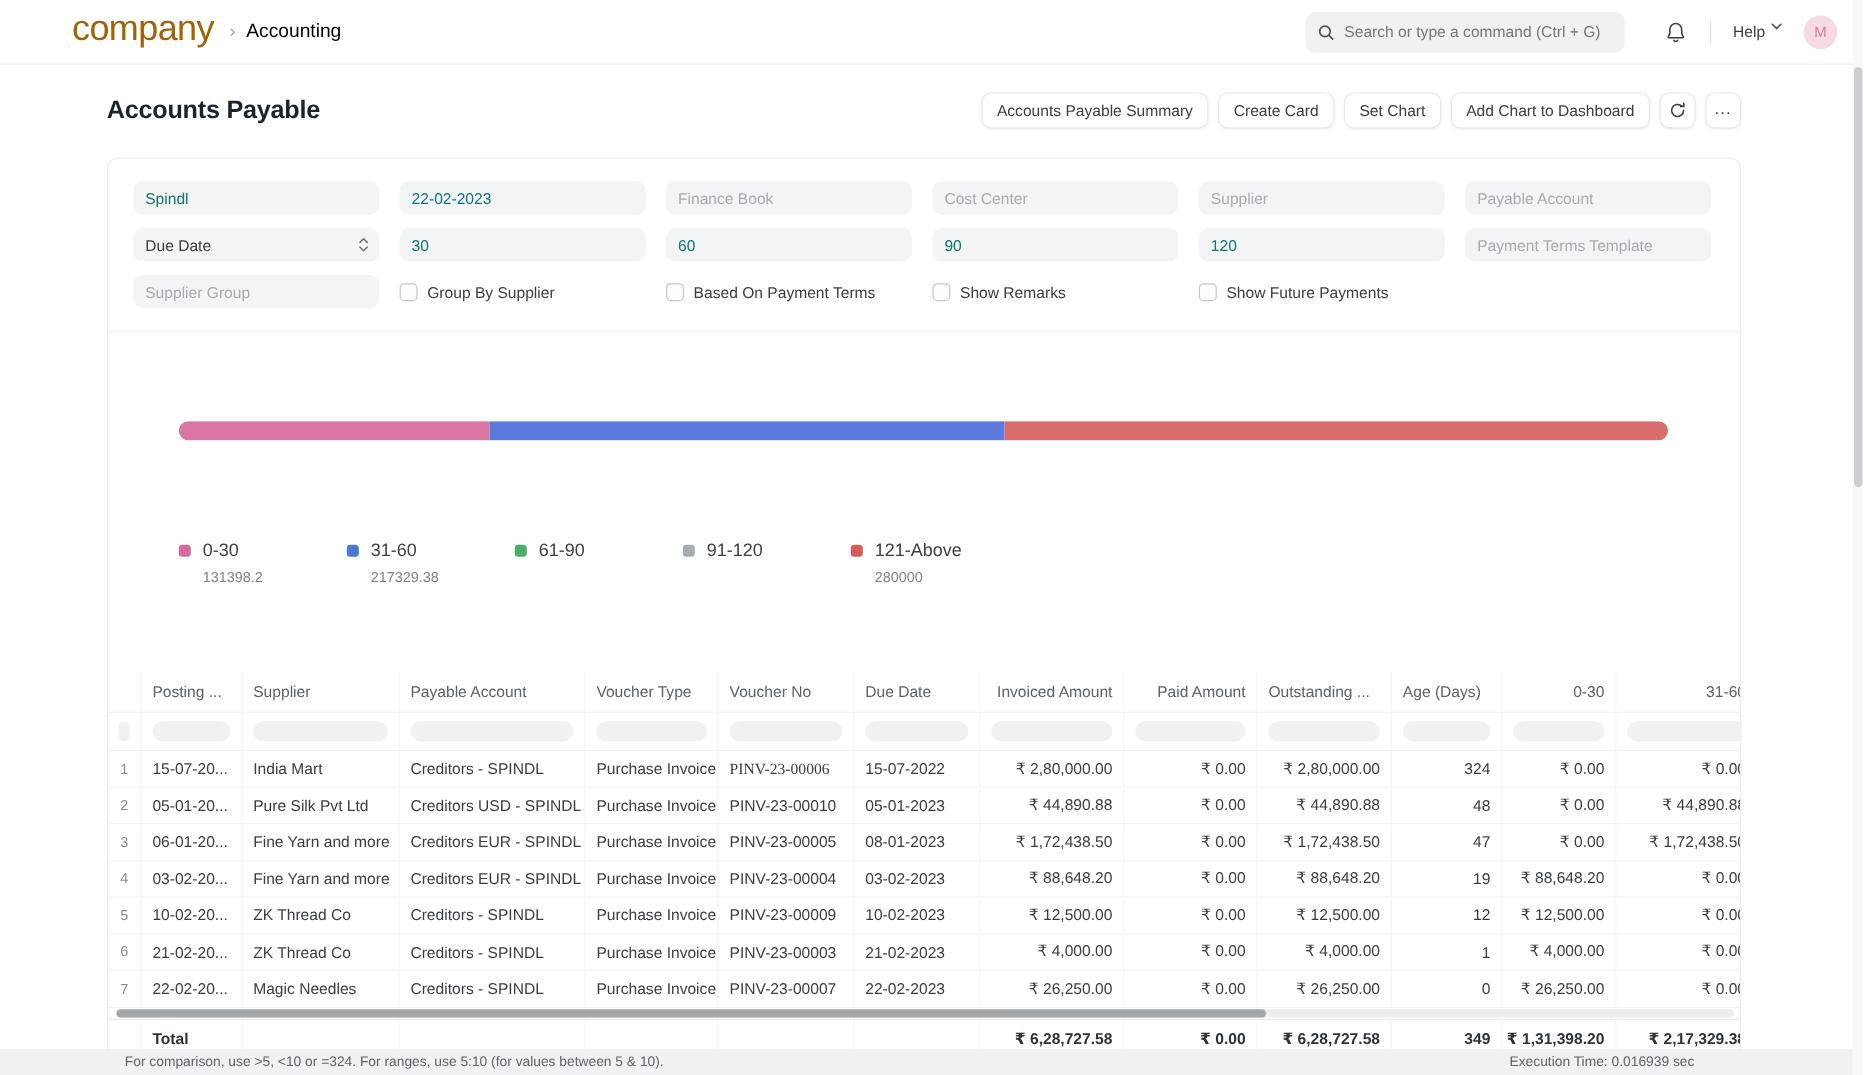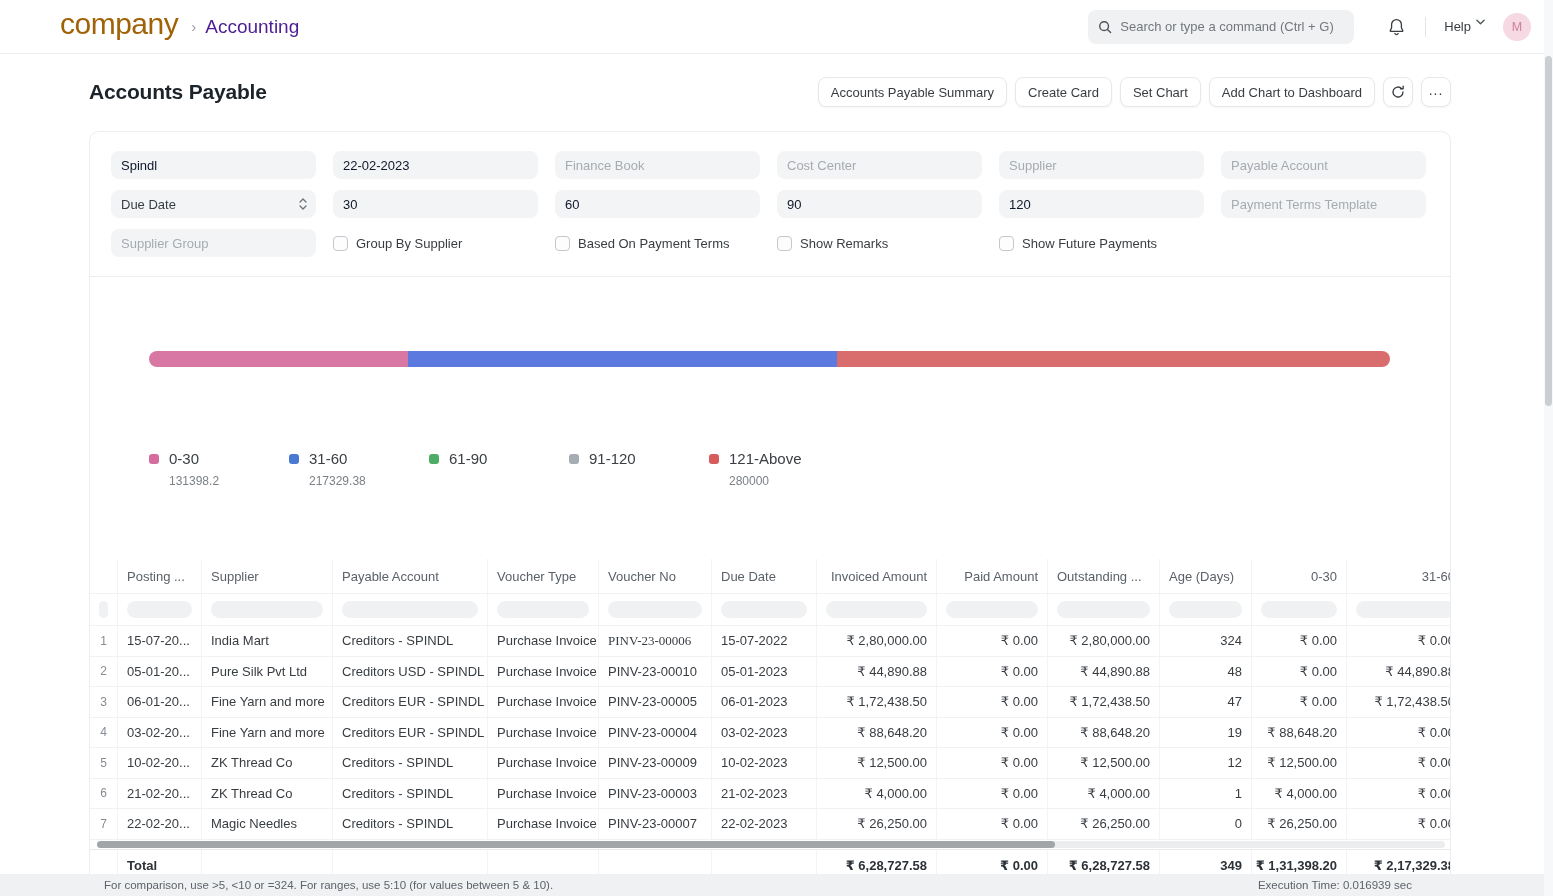--- a/index.html
+++ b/index.html
@@ -6,21 +6,21 @@
   html,body { width:1553px; height:896px; }
   body {
     font-family:"Liberation Sans","DejaVu Sans",sans-serif;
     background:#ffffff; color:#383d42; overflow:hidden; position:relative;
   }
   
   .navbar { height:54px; border-bottom:1px solid #ededee; display:flex; align-items:center;
             padding:0 22px 0 60px; box-sizing:border-box; background:#fff; }
   .logo { font-size:30px; color:#a16207; font-weight:400; letter-spacing:-0.5px; line-height:1; margin-top:-5px; cursor:pointer; }
   .crumb-sep { color:#9aa0a6; margin:0 9px 0 13px; font-size:15px; }
-  .crumb { font-size:19px; color:#4c1d95; cursor:pointer; }
+  .crumb { font-size:16px; color:#000000; cursor:pointer; }
   .nav-right { margin-left:auto; display:flex; align-items:center; }
   .search { width:266px; height:34px; background:#f0f1f3; border-radius:8px; display:flex;
             align-items:center; gap:8px; padding:0 10px; box-sizing:border-box; }
   .search input { border:0; background:transparent; outline:0; font-size:13px; color:#383d42;
                   width:100%; font-family:inherit; }
   .search input::placeholder { color:#73777c; }
   .bell { margin-left:34px; display:flex; align-items:center; cursor:pointer; }
   .divider { width:1px; height:20px; background:#e3e4e6; margin:0 18px 0 20px; }
   .help { font-size:13px; color:#383d42; display:flex; gap:5px; cursor:pointer; }
   .avatar { width:28px; height:28px; border-radius:50%; background:#f6d9e2; color:#ce7f9e;
@@ -34,21 +34,21 @@
   .btn { height:30px; background:#fff; border:1px solid #e7e8ea; box-shadow:0 1px 2px rgba(25,39,52,.05);
          border-radius:8px; font-size:13px; color:#383d42; padding:0 12px; display:flex;
          align-items:center; cursor:pointer; white-space:nowrap; }
   .btn.icon-btn { width:30px; padding:0; justify-content:center; }
   .dots { font-size:14px; letter-spacing:1px; color:#383d42; margin-top:-4px; }
   
   .card { margin-top:24px; border:1px solid #ebedef; border-radius:10px; overflow:hidden; background:#fff; }
   .filters { padding:19px 21px 4px; border-bottom:1px solid #ebedef; }
   .f-row { display:flex; gap:17px; margin-bottom:11px; }
   .f-input { width:205px; height:28px; background:#f3f4f6; border:0; border-radius:8px;
-             padding:0 10px; font-size:13px; color:#0f172a; box-sizing:border-box; font-family:inherit; outline:0; }
+             padding:0 10px; font-size:13px; color:#0f766e; box-sizing:border-box; font-family:inherit; outline:0; }
   .f-input::placeholder { color:#a6abb1; }
   .f-select { width:205px; height:28px; background:#f3f4f6; border-radius:8px; padding:0 9px 0 10px;
               font-size:13px; color:#383d42; display:flex; align-items:center; box-sizing:border-box; cursor:pointer; }
   .updown { margin-left:auto; display:flex; flex-direction:column; gap:2px; align-items:center; }
   .cb-row { margin-bottom:15px; align-items:center; }
   .cb-group { width:205px; display:flex; align-items:flex-end; gap:8px; cursor:pointer; }
   .cb { width:15px; height:15px; border:1.5px solid #c3c8ce; border-radius:4px; background:#fdfdfe; box-sizing:border-box; flex:none; }
   .cb-label { font-size:13px; color:#383d42; white-space:nowrap; }
   
   .chart { height:282px; box-sizing:border-box; padding:74px 60px 0 59px; }
@@ -324,21 +324,21 @@
             <div class="tcell r" style="width: 95px;">₹ 0.00</div>
             <div class="tcell r" style="width: 118px;">₹ 44,890.88</div>
           </div>
           <div class="trow drow">
             <div class="tcell c idx" style="width: 28px;">3</div>
             <div class="tcell " style="width: 84px;">06-01-20...</div>
             <div class="tcell " style="width: 131px;">Fine Yarn and more</div>
             <div class="tcell " style="width: 155px;">Creditors EUR - SPINDL</div>
             <div class="tcell " style="width: 111px;">Purchase Invoice</div>
             <div class="tcell " style="width: 113px;">PINV-23-00005</div>
-            <div class="tcell " style="width: 105px;">06-01-2023</div>
+            <div class="tcell " style="width: 105px;">08-01-2023</div>
             <div class="tcell r" style="width: 120px;">₹ 1,72,438.50</div>
             <div class="tcell r" style="width: 111px;">₹ 0.00</div>
             <div class="tcell r" style="width: 112px;">₹ 1,72,438.50</div>
             <div class="tcell r" style="width: 92px;">47</div>
             <div class="tcell r" style="width: 95px;">₹ 0.00</div>
             <div class="tcell r" style="width: 118px;">₹ 1,72,438.50</div>
           </div>
           <div class="trow drow">
             <div class="tcell c idx" style="width: 28px;">4</div>
             <div class="tcell " style="width: 84px;">03-02-20...</div>

